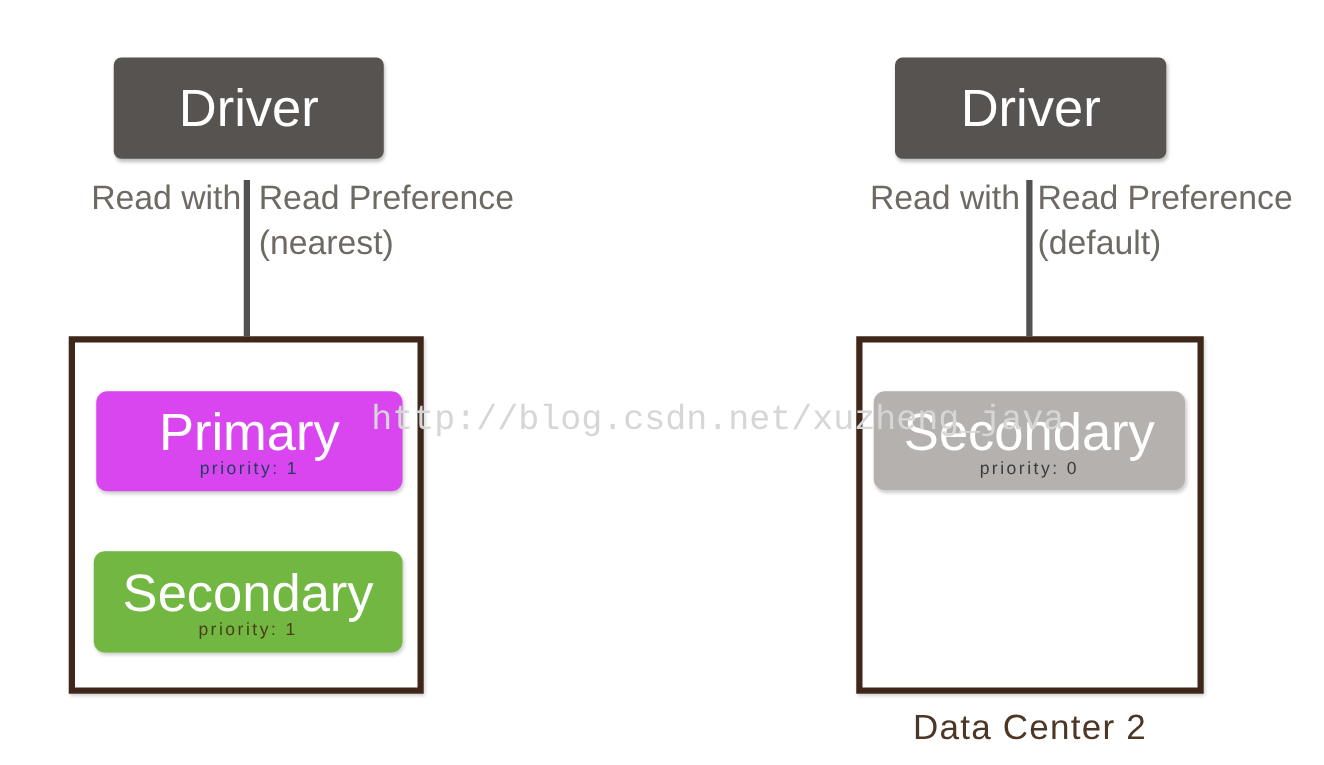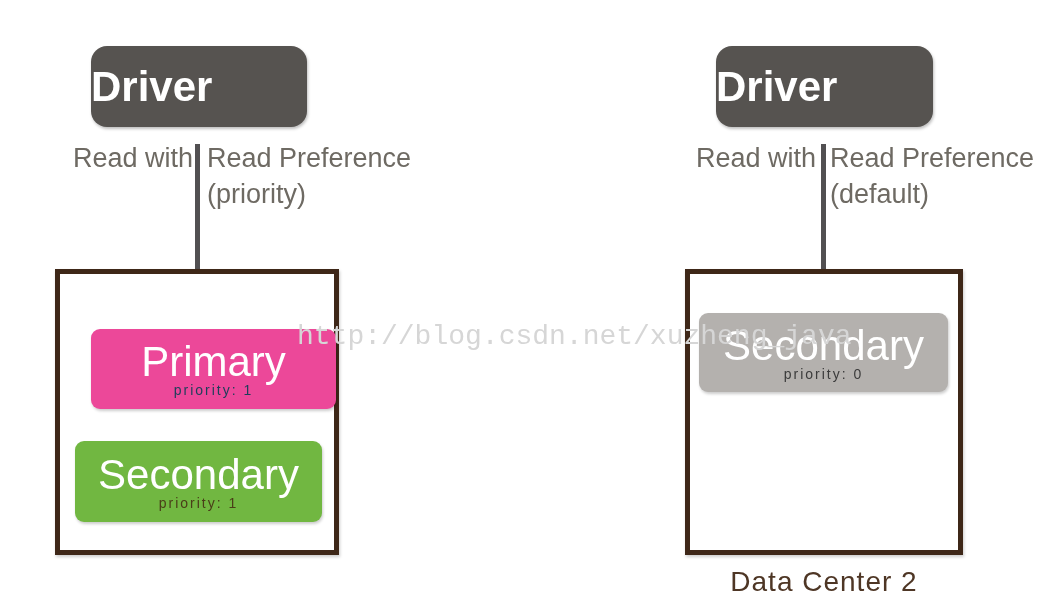--- a/index.html
+++ b/index.html
@@ -1,23 +1,23 @@
 <!DOCTYPE html>
 <html><head>
 <meta charset="utf-8">
 <style>
   html,body{margin:0;padding:0;background:#fff;}
   .stage{
     position:relative;width:1059px;height:612px;background:#ffffff;overflow:hidden;
     font-family:"Liberation Sans",sans-serif;
   }
   .driver-box{
-    position:absolute;display:flex;align-items:center;
-    border-radius:16px;box-shadow:1px 2px 3px rgba(0,0,0,0.25);
-    color:#ffffff;font-size:42px;font-weight:bold;
+    position:absolute;display:flex;align-items:center;justify-content:center;
+    border-radius:6px;box-shadow:1px 2px 3px rgba(0,0,0,0.25);
+    color:#ffffff;font-size:42px;
   }
   .read-note{position:absolute;font-size:27px;line-height:36px;white-space:nowrap;}
   .arrow-line{position:absolute;width:5px;}
   .arrow-head{
     position:absolute;width:0;height:0;
     border-left:14px solid transparent;border-right:14px solid transparent;
   }
   .dc-box{position:absolute;background:#ffffff;box-shadow:1px 2px 3px rgba(0,0,0,0.2);}
   .node{
     position:absolute;display:flex;flex-direction:column;align-items:center;justify-content:center;
@@ -37,29 +37,29 @@
 <div class="stage">
 
   <div class="driver-box" style="left: 91px; top: 46px; width: 216px; height: 81px; background: rgb(86, 83, 80);">
     <span style="color: rgb(255, 255, 255);">Driver</span>
   </div>
 
   <div class="read-note" style="left: 60px; top: 140px; width: 133px; text-align: right; color: rgb(110, 106, 99);">Read with</div>
 
   <div class="read-note" style="left: 207px; top: 140px; color: rgb(110, 106, 99);">
     <div>Read Preference</div>
-    <div>(priority)</div>
+    <div>(nearest)</div>
   </div>
 
   <div class="arrow-line" style="left: 195px; top: 144px; height: 148px; background: rgb(82, 80, 82);"></div>
   <div class="arrow-head" style="left:184px;top:288px;border-top:25px solid #525052;"></div>
 
   <div class="dc-box" style="left:55px;top:269px;width:284px;height:286px;border:5px solid #3e2718;box-sizing:border-box;"></div>
 
-  <div class="node" style="left: 91px; top: 313px; width: 245px; height: 80px; background: #ec4899; margin-top: 16px;">
+  <div class="node" style="left: 77px; top: 313px; width: 245px; height: 80px; background: #d946ef;">
     <div class="node-title">Primary</div>
     <div class="node-priority" style="color: rgb(28, 63, 90);">priority: 1</div>
   </div>
 
   <div class="node" style="left: 75px; top: 441px; width: 247px; height: 81px; background: rgb(113, 183, 65);">
     <div class="node-title">Secondary</div>
     <div class="node-priority" style="color: rgb(74, 61, 24);">priority: 1</div>
   </div>
 
 

